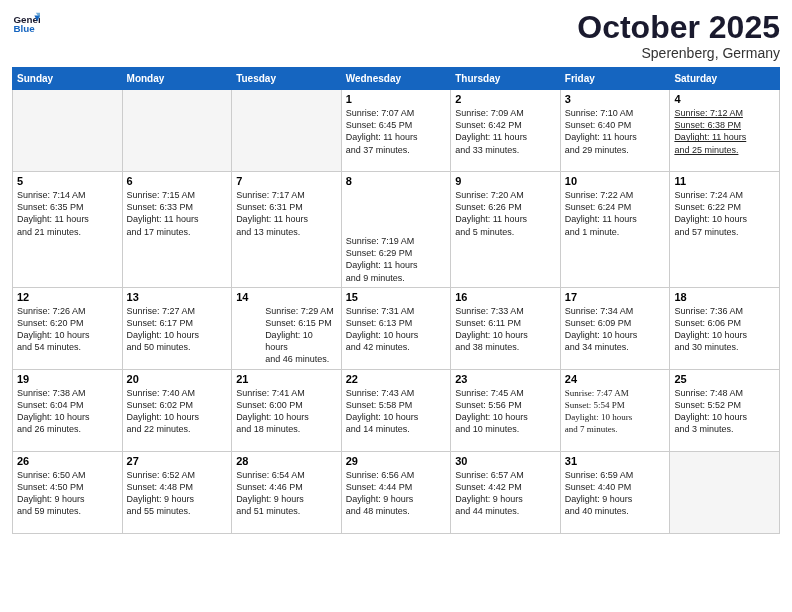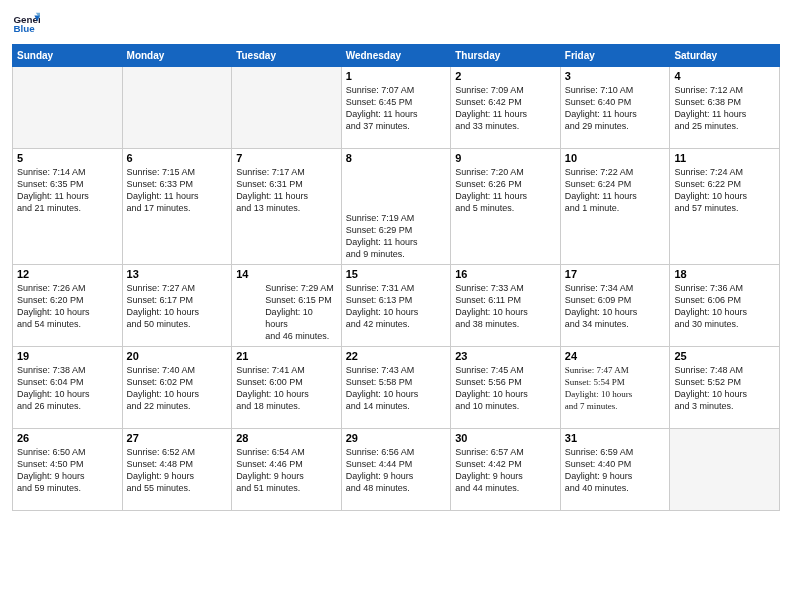--- a/index.html
+++ b/index.html
@@ -87,20 +87,24 @@
 
 <div class="container">
   <div class="header">
     <div class="logo">
       <svg class="logo-icon" viewBox="0 0 40 40">
         <text x="2" y="18" font-size="14" font-weight="bold" fill="#1a1a2e">General</text>
         <text x="2" y="32" font-size="14" font-weight="bold" fill="#1565c0">Blue</text>
         <polygon points="32,8 40,8 36,16" fill="#1565c0"></polygon>
         <polygon points="34,4 40,4 40,12" fill="#3a8bc9" opacity="0.7"></polygon>
       </svg>
+    </div>
+    <div class="title-block">
+      <div class="month-title">October 2025</div>
+      <div class="subtitle">Sperenberg, Germany</div>
     </div>
   </div>
 
   <table class="calendar">
     <thead>
       <tr>
         <th>Sunday</th>
         <th>Monday</th>
         <th>Tuesday</th>
         <th>Wednesday</th>
@@ -130,21 +134,21 @@
           </td>
           <td>
             <span class="day-num">3</span>
             <div class="day-detail" style="white-space: pre-line;">Sunrise: 7:10 AM
 Sunset: 6:40 PM
 Daylight: 11 hours
 and 29 minutes.</div>
           </td>
           <td>
             <span class="day-num">4</span>
-            <div class="day-detail" style="white-space: pre-line;">Sunrise: 7:12 AM
+            <div class="day-detail" style="white-space: pre-line; text-decoration: underline;">Sunrise: 7:12 AM
 Sunset: 6:38 PM
 Daylight: 11 hours
 and 25 minutes.</div>
           </td>
         </tr>
         <tr>
           <td>
             <span class="day-num">5</span>
             <div class="day-detail" style="white-space: pre-line;">Sunrise: 7:14 AM
 Sunset: 6:35 PM

